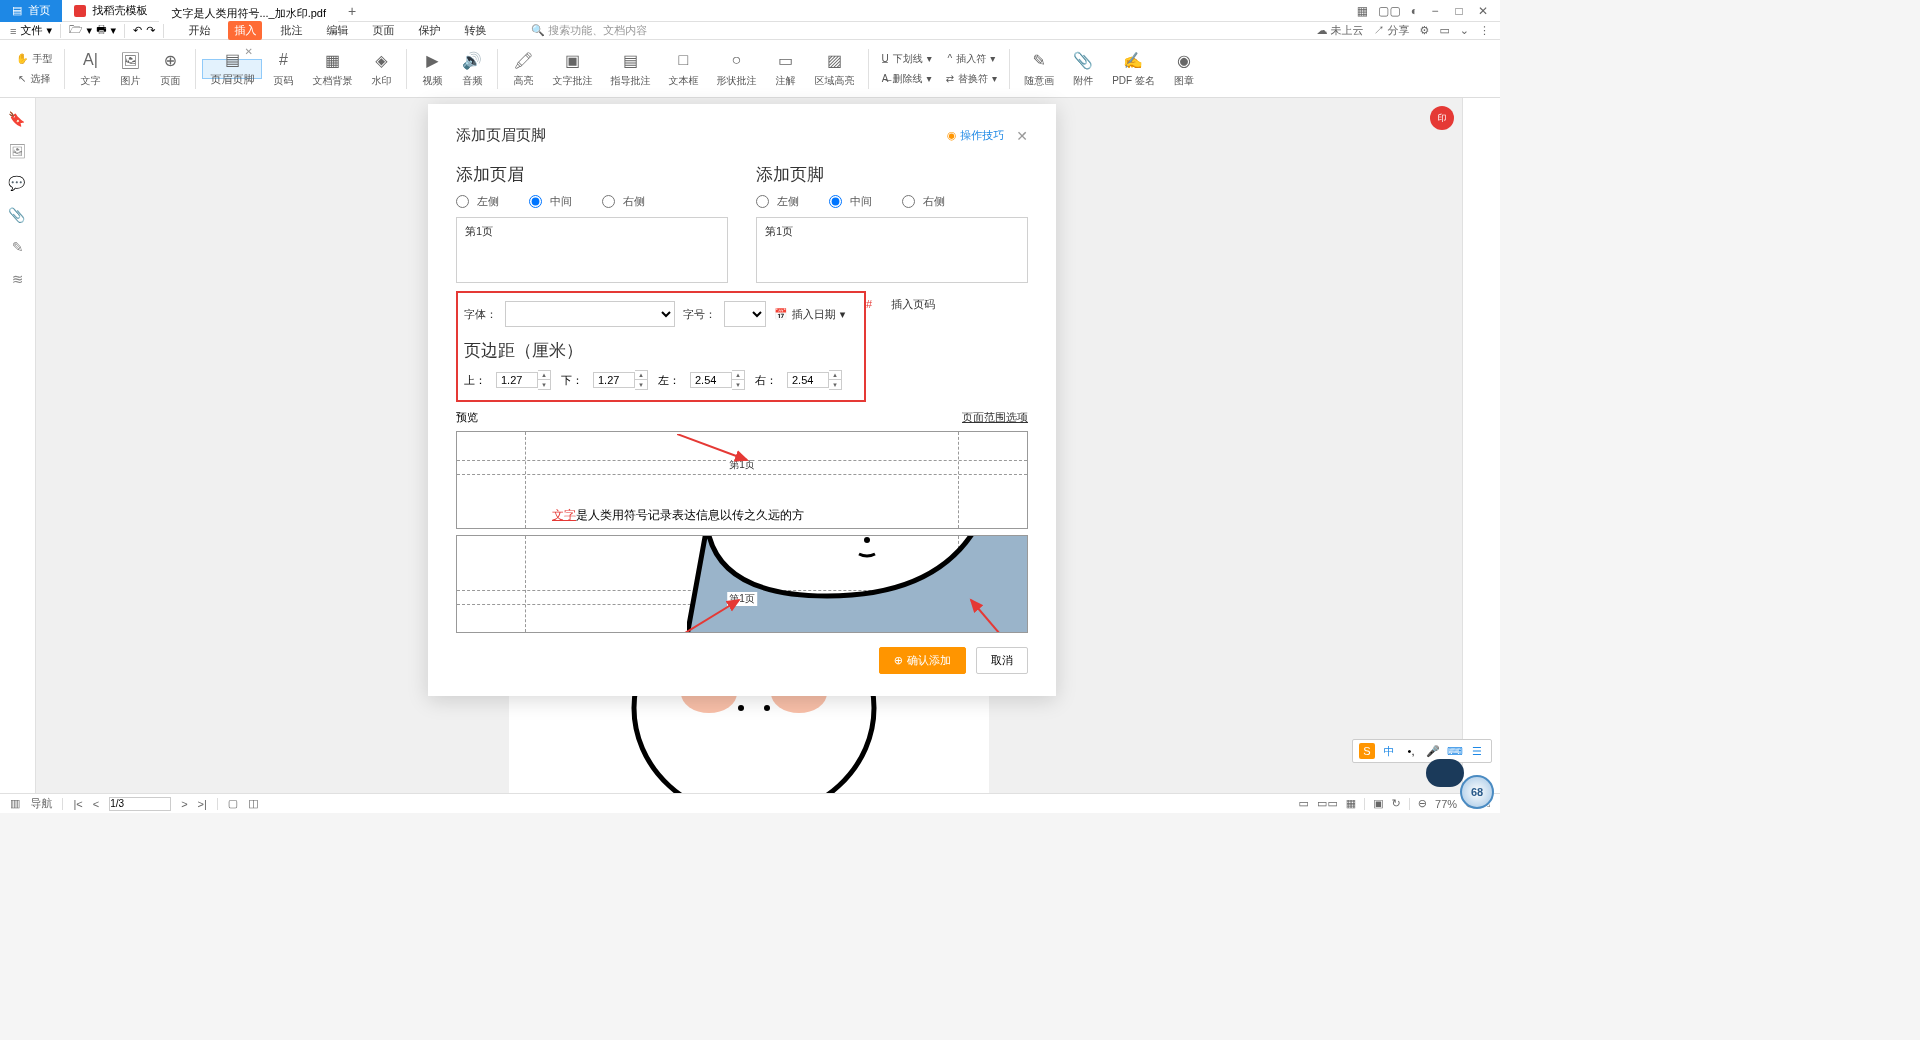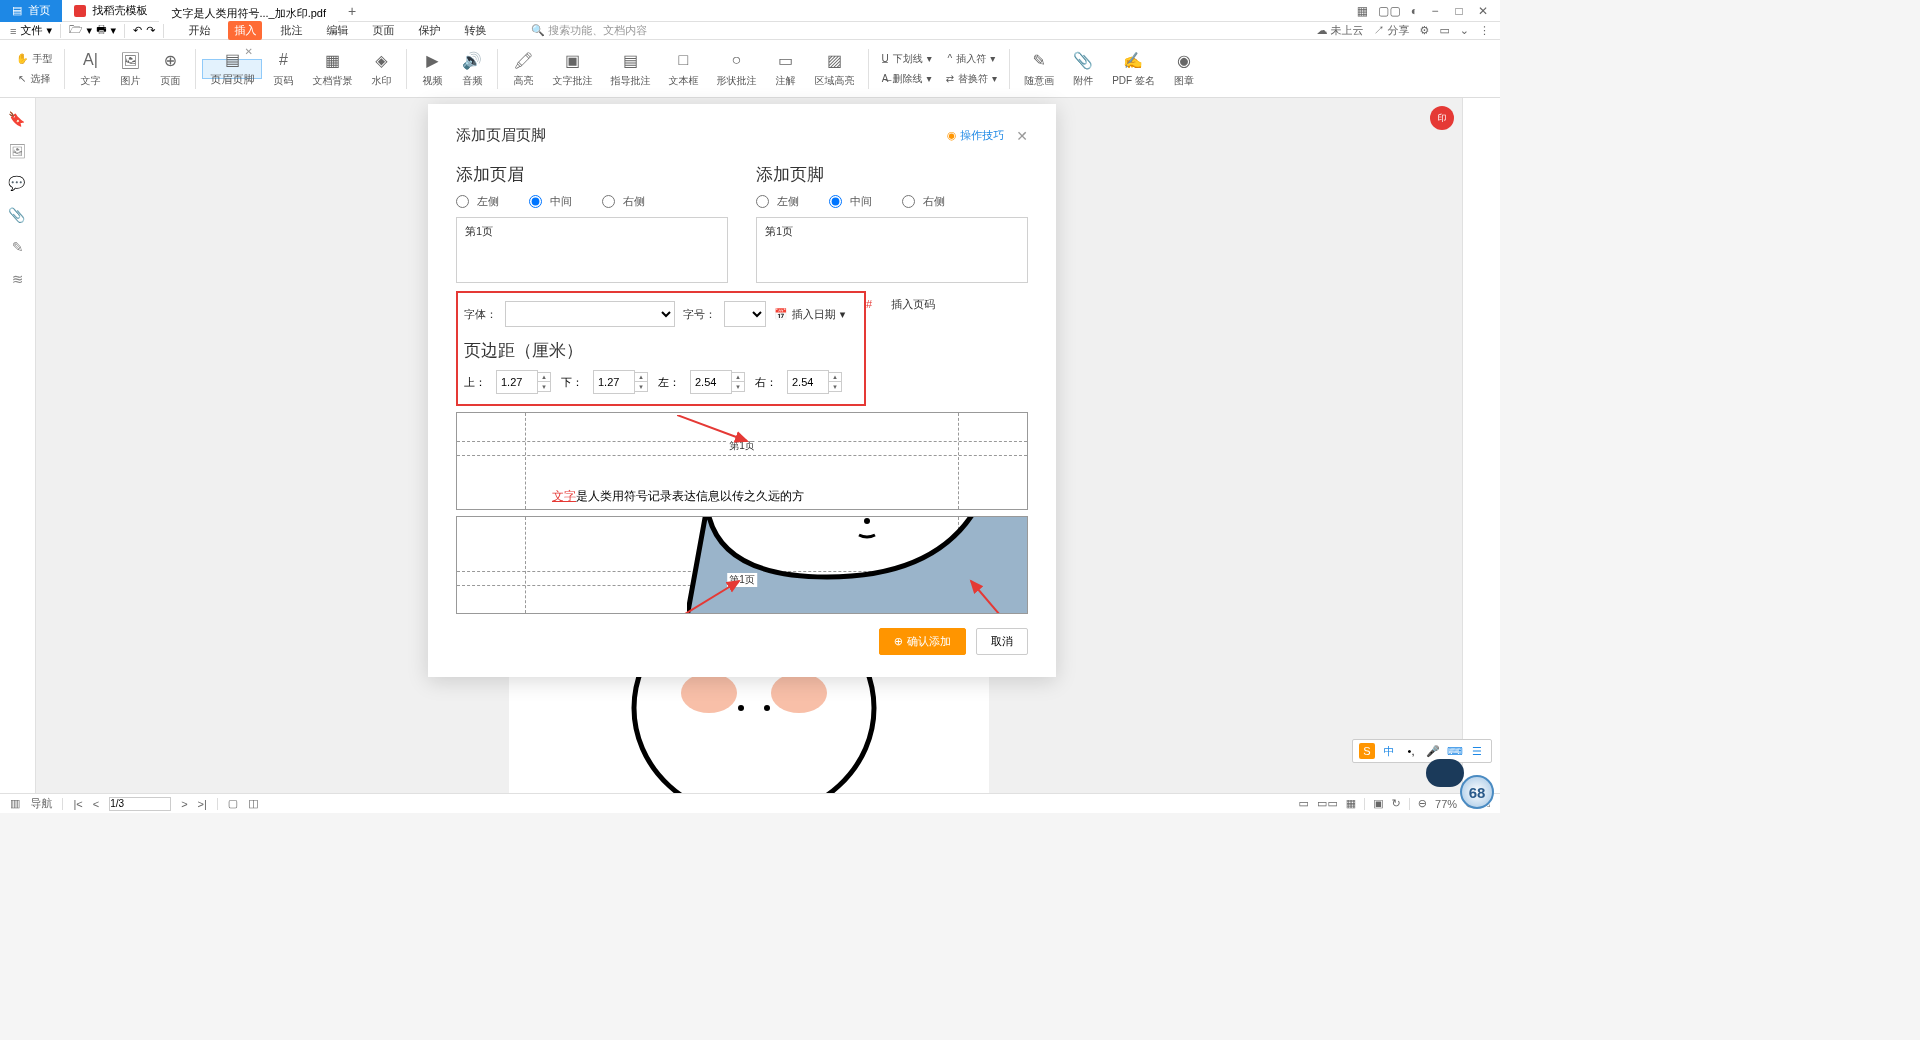--- a/index.html
+++ b/index.html
@@ -38,21 +38,21 @@
 .sidebar-icon { width: 18px; height: 18px; display: flex; align-items: center; justify-content: center; color: #888; font-size: 14px; cursor: pointer; }
 .canvas { flex: 1; background: #f0f0f0; position: relative; overflow: hidden; }
 .rsidebar { width: 38px; background: #fff; border-left: 1px solid #e0e0e0; }
 .badge-pdf { position: absolute; right: 8px; top: 8px; width: 24px; height: 24px; background: #e53935; border-radius: 50%; color: #fff; font-size: 9px; display: flex; align-items: center; justify-content: center; }
 
 .ime-float { position: absolute; right: 8px; bottom: 50px; background: #fff; border: 1px solid #ccc; padding: 3px 6px; display: flex; gap: 6px; align-items: center; font-size: 11px; border-radius: 2px; }
 .ime-float .b { width: 16px; height: 16px; display: inline-flex; align-items: center; justify-content: center; }
 
 .circle-float { position: absolute; right: 6px; bottom: 4px; width: 60px; height: 50px; }
 .speedo { position: absolute; right: 30px; top: 0; width: 38px; height: 28px; background: #1b3a5a; border-radius: 14px; }
-.circ { position: absolute; right: 0; bottom: 0; width: 34px; height: 34px; border-radius: 50%; background: radial-gradient(circle,#fff,#a0c4e4); border: 2px solid #4a8bc2; display: flex; align-items: center; justify-content: center; font-size: 15px; color: #2a5a8a; font-weight: bold; }
+.circ { position: absolute; right: 0; bottom: 0; width: 34px; height: 34px; border-radius: 50%; background: radial-gradient(circle,#fff,#a0c4e4); border: 2px solid #4a8bc2; display: flex; align-items: center; justify-content: center; font-size: 11px; color: #2a5a8a; font-weight: bold; }
 
 .page-bg { position: absolute; left: 50%; transform: translateX(-50%); top: 560px; width: 480px; height: 200px; background: #fff; }
 .page-bg svg { width: 100%; height: 100%; }
 
 .statusbar { height: 20px; background: #fff; border-top: 1px solid #e0e0e0; display: flex; align-items: center; padding: 0 10px; font-size: 11px; color: #666; gap: 10px; }
 .statusbar .sep { width: 1px; height: 12px; background: #ddd; }
 .page-input { width: 62px; height: 14px; border: 1px solid #ccc; text-align: left; font-size: 10px; }
 .statusbar-right { margin-left: auto; display: flex; gap: 8px; align-items: center; }
 
 
@@ -71,21 +71,21 @@
 
 .red-rect { border: 2px solid #e53935; padding: 8px 6px 10px; margin-top: 8px; }
 .field-row { display: flex; align-items: center; gap: 8px; font-size: 11px; color: #333; margin-bottom: 12px; flex-wrap: wrap; }
 .sel { border: 1px solid #ccc; height: 20px; padding: 12px 4px; font-size: 11px; background: #fff; }
 .sel.font { width: 170px; }
 .sel.size { width: 42px; }
 .date-btn { display: flex; align-items: center; gap: 4px; font-size: 11px; cursor: pointer; }
 .pgnum-link { font-size: 11px; color: #333; cursor: pointer; margin-left: 16px; }
 .margin-row { display: flex; align-items: center; gap: 10px; font-size: 11px; }
 .spin-wrap { display: inline-flex; align-items: center; }
-.spin-input { width: 42px; height: 24px; border: 1px solid #ccc; padding: 0 4px; font-size: 11px; }
+.spin-input { width: 42px; height: 16px; border: 1px solid #ccc; padding: 0 4px; font-size: 11px; }
 .spin-btns { display: inline-flex; flex-direction: column; border: 1px solid #ccc; border-left: none; }
 .spin-btns span { width: 12px; height: 9px; font-size: 7px; display: flex; align-items: center; justify-content: center; cursor: pointer; color: #666; }
 .spin-btns span:first-child { border-bottom: 1px solid #ccc; }
 
 .preview-row { display: flex; justify-content: space-between; align-items: center; margin-top: 8px; font-size: 11px; }
 .range-link { color: #333; text-decoration: underline; cursor: pointer; }
 
 .preview-area { margin-top: 6px; }
 .prev-box { border: 1px solid #999; height: 98px; position: relative; background: #fff; margin-bottom: 6px; overflow: hidden; }
 .prev-box .grid-h { position: absolute; left: 0; right: 0; border-top: 1px dashed #999; }
@@ -388,20 +388,24 @@
             </div>
           </div>
     </div>
   </div>
   <div style="padding-top:14px; font-size:11px;">
     <span style="color:#e53935;">#</span>
     <span class="pgnum-link">插入页码</span>
   </div>
   </div>
 
+  <div class="preview-row">
+    <span>预览</span>
+    <span class="range-link">页面范围选项</span>
+  </div>
 
   <div class="preview-area">
     <div class="prev-box">
       <div class="grid-h" style="top:28px;"></div>
         <div class="grid-h" style="top:42px;"></div>
       <div class="grid-v" style="left:68px;"></div>
         <div class="grid-v" style="right:68px;"></div>
       <div class="prev-label" style="top:26px; left:50%; transform:translateX(-50%);">第1页</div>
       <div class="prev-text" style="bottom:4px; left:95px;"><span class="red">文字</span><span>是人类用符号记录表达信息以传之久远的方</span></div>
       <svg class="arrow" style="left:220px; top:2px;" width="80" height="30">

